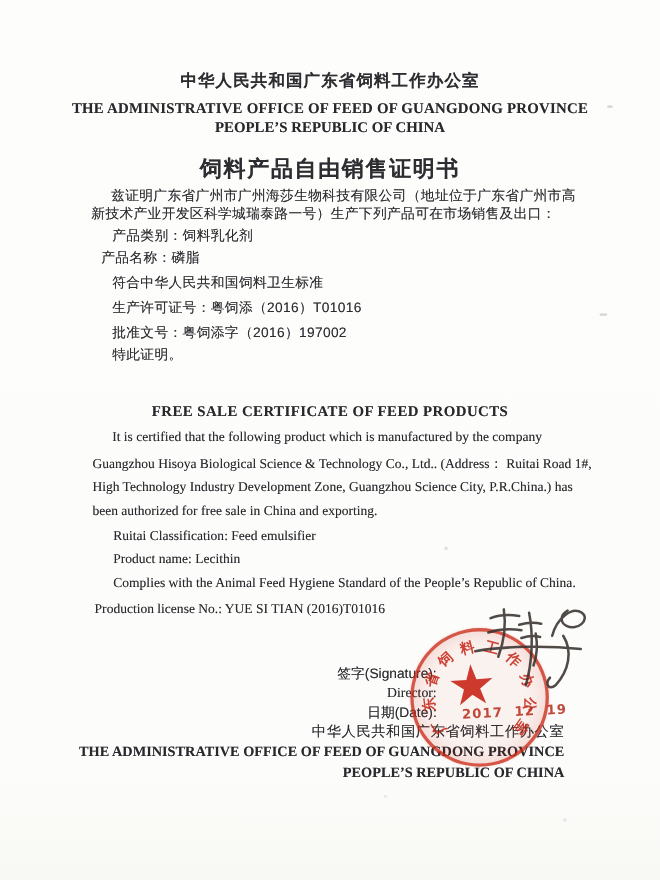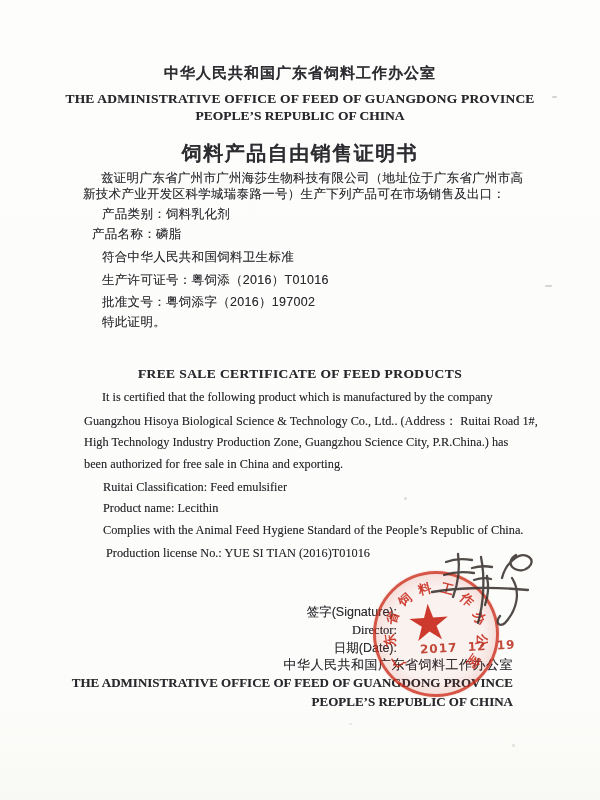--- a/index.html
+++ b/index.html
@@ -28,21 +28,21 @@
   .zh-i5{left:102px;top:314px;}
   .en-title{top:366px;font-size:13.5px;letter-spacing:.4px;}
   .en-body{font-size:12.3px;}
   .en-p0{left:102px;top:390px;}
   .en-p1{left:84px;top:413px;}
   .en-p2{left:84px;top:435px;}
   .en-p3{left:84px;top:457px;}
   .en-i0{left:103px;top:480px;}
   .en-i1{left:103px;top:501px;}
   .en-i2{left:103px;top:523px;}
-  .en-i3{left:106px;top:546px;}
+  .en-i3{left:86px;top:546px;}
   .en-i4{left:103px;top:570px;}
   .sig-line{right:203px;text-align:right;font-size:12.5px;}
   .sig-l0{top:604px;}
   .sig-l1{top:623px;}
   .sig-l2{top:640px;}
   .org-line{right:87px;text-align:right;}
   .org-zh{top:656px;font-size:13px;letter-spacing:.5px;}
   .org-en1{top:675px;font-size:13px;}
   .org-en2{top:694px;font-size:13px;}
   .date-stamp{
@@ -92,21 +92,21 @@
   <div class="abs zh zh-body zh-p2">新技术产业开发区科学城瑞泰路一号）生产下列产品可在市场销售及出口：</div>
   <div class="abs zh zh-body zh-i1">产品名称：磷脂</div>
   <div class="abs zh zh-body zh-i2">符合中华人民共和国饲料卫生标准</div>
   <div class="abs zh zh-body zh-i3">生产许可证号：粤饲添（2016）T01016</div>
   <div class="abs zh zh-body zh-i4">批准文号：粤饲添字（2016）197002</div>
   <div class="abs zh zh-body zh-i5">特此证明。</div>
 
   <div class="abs center en b en-title">FREE SALE CERTIFICATE OF FEED PRODUCTS</div>
   <div class="abs en en-body en-p0">It is certified that the following product which is manufactured by the company</div>
   <div class="abs en en-body en-p1">Guangzhou Hisoya Biological Science &amp; Technology Co., Ltd.. (Address： Ruitai Road 1#,</div>
-  <div class="abs en en-body en-p2">High Technology Industry Production Zone, Guangzhou Science City, P.R.China.) has</div>
+  <div class="abs en en-body en-p2">High Technology Industry Development Zone, Guangzhou Science City, P.R.China.) has</div>
   <div class="abs en en-body en-p3">been authorized for free sale in China and exporting.</div>
   <div class="abs en en-body en-i0">Ruitai Classification: Feed emulsifier</div>
   <div class="abs en en-body en-i1">Product name: Lecithin</div>
   <div class="abs en en-body en-i2">Complies with the Animal Feed Hygiene Standard of the People’s Republic of China.</div>
   <div class="abs en en-body en-i3">Production license No.: YUE SI TIAN (2016)T01016</div>
 
   <div class="abs zh sig-line sig-l0">签字(Signature):</div>
   <div class="abs en sig-line sig-l1">Director:</div>
   <div class="abs zh sig-line sig-l2">日期(Date):</div>
   <div class="abs date-stamp">2017  12  19</div>

